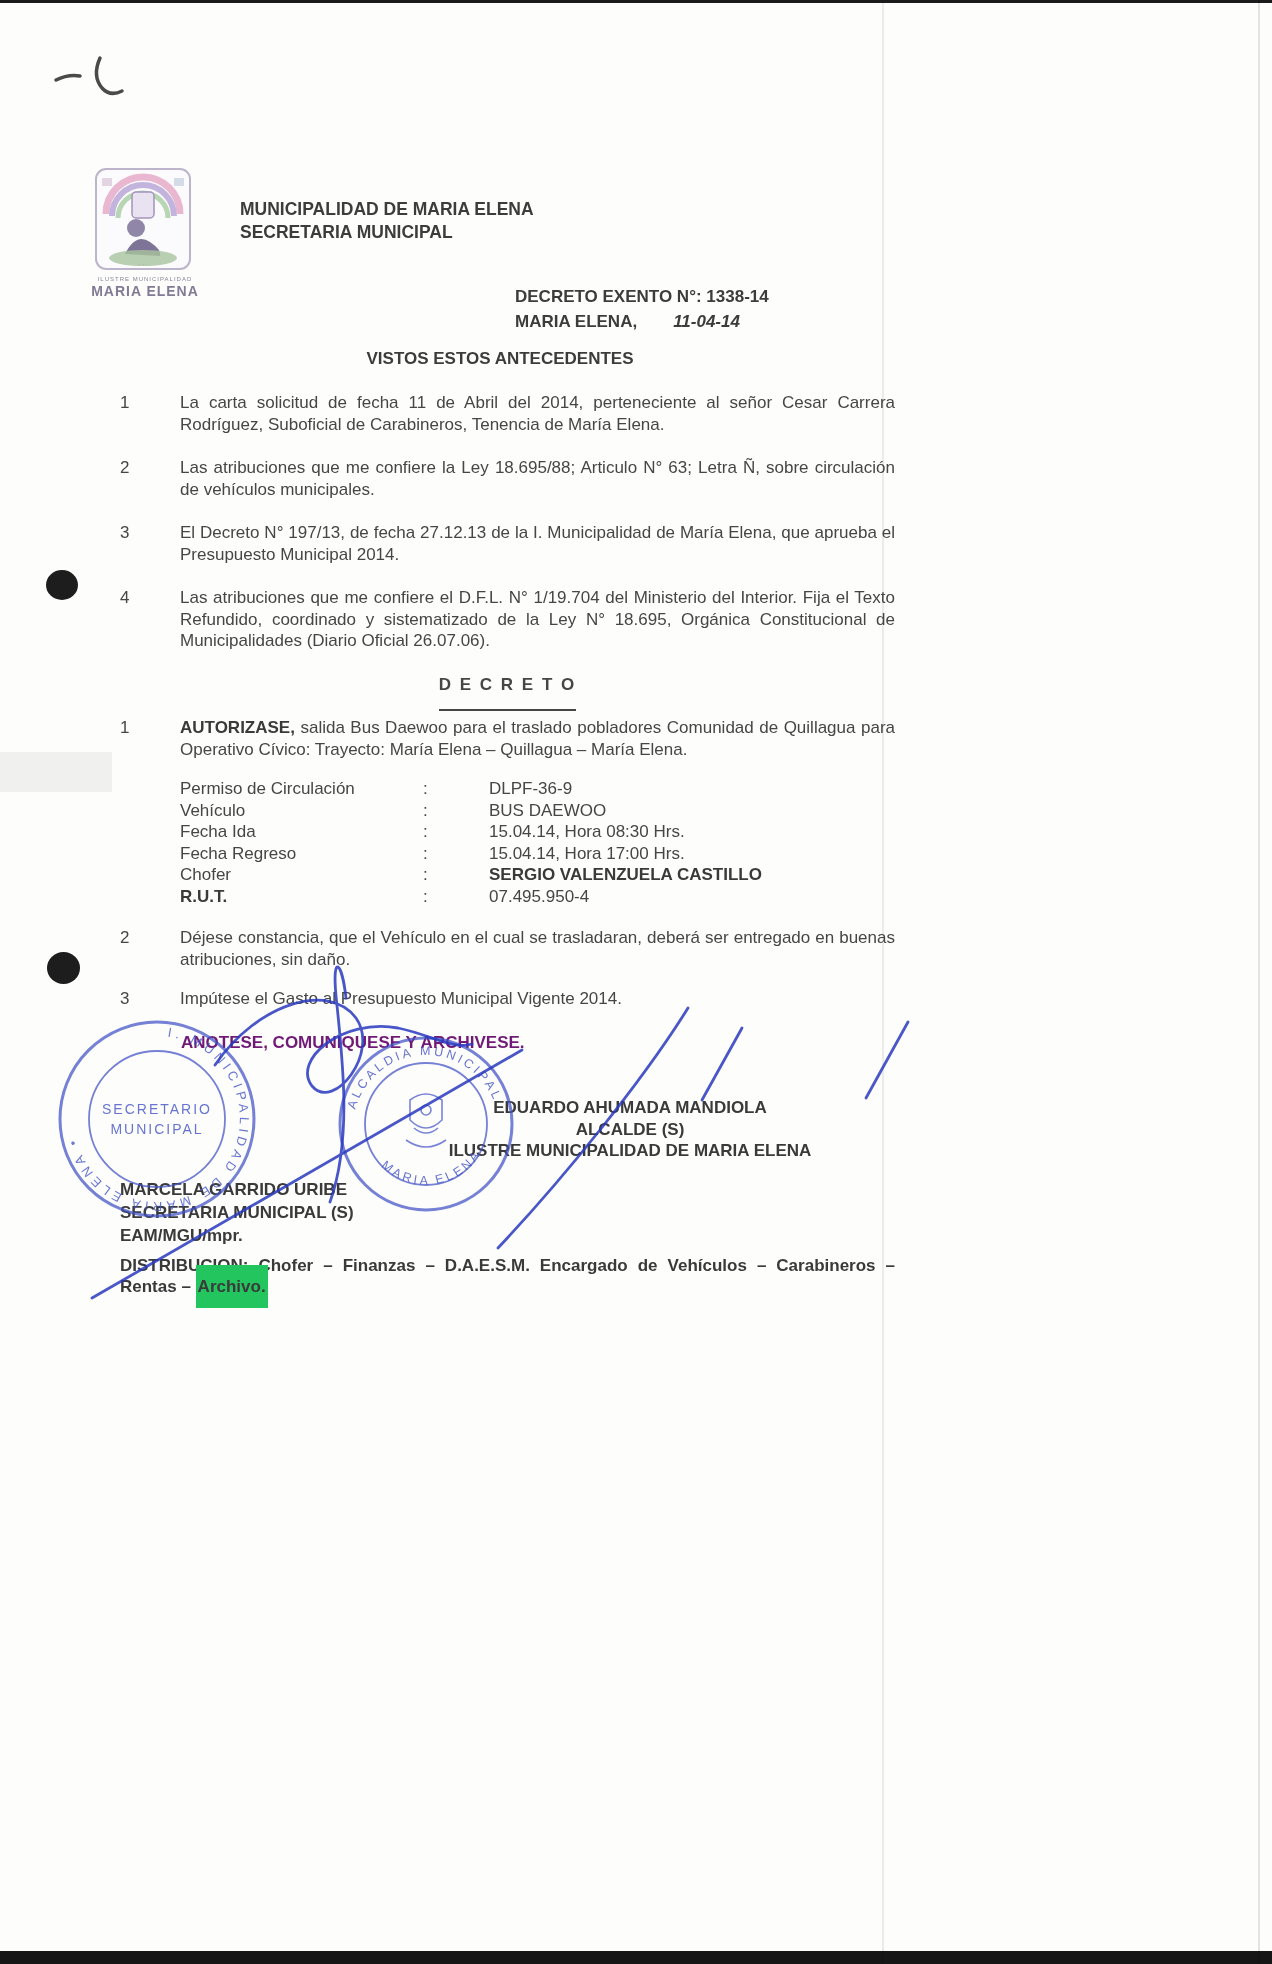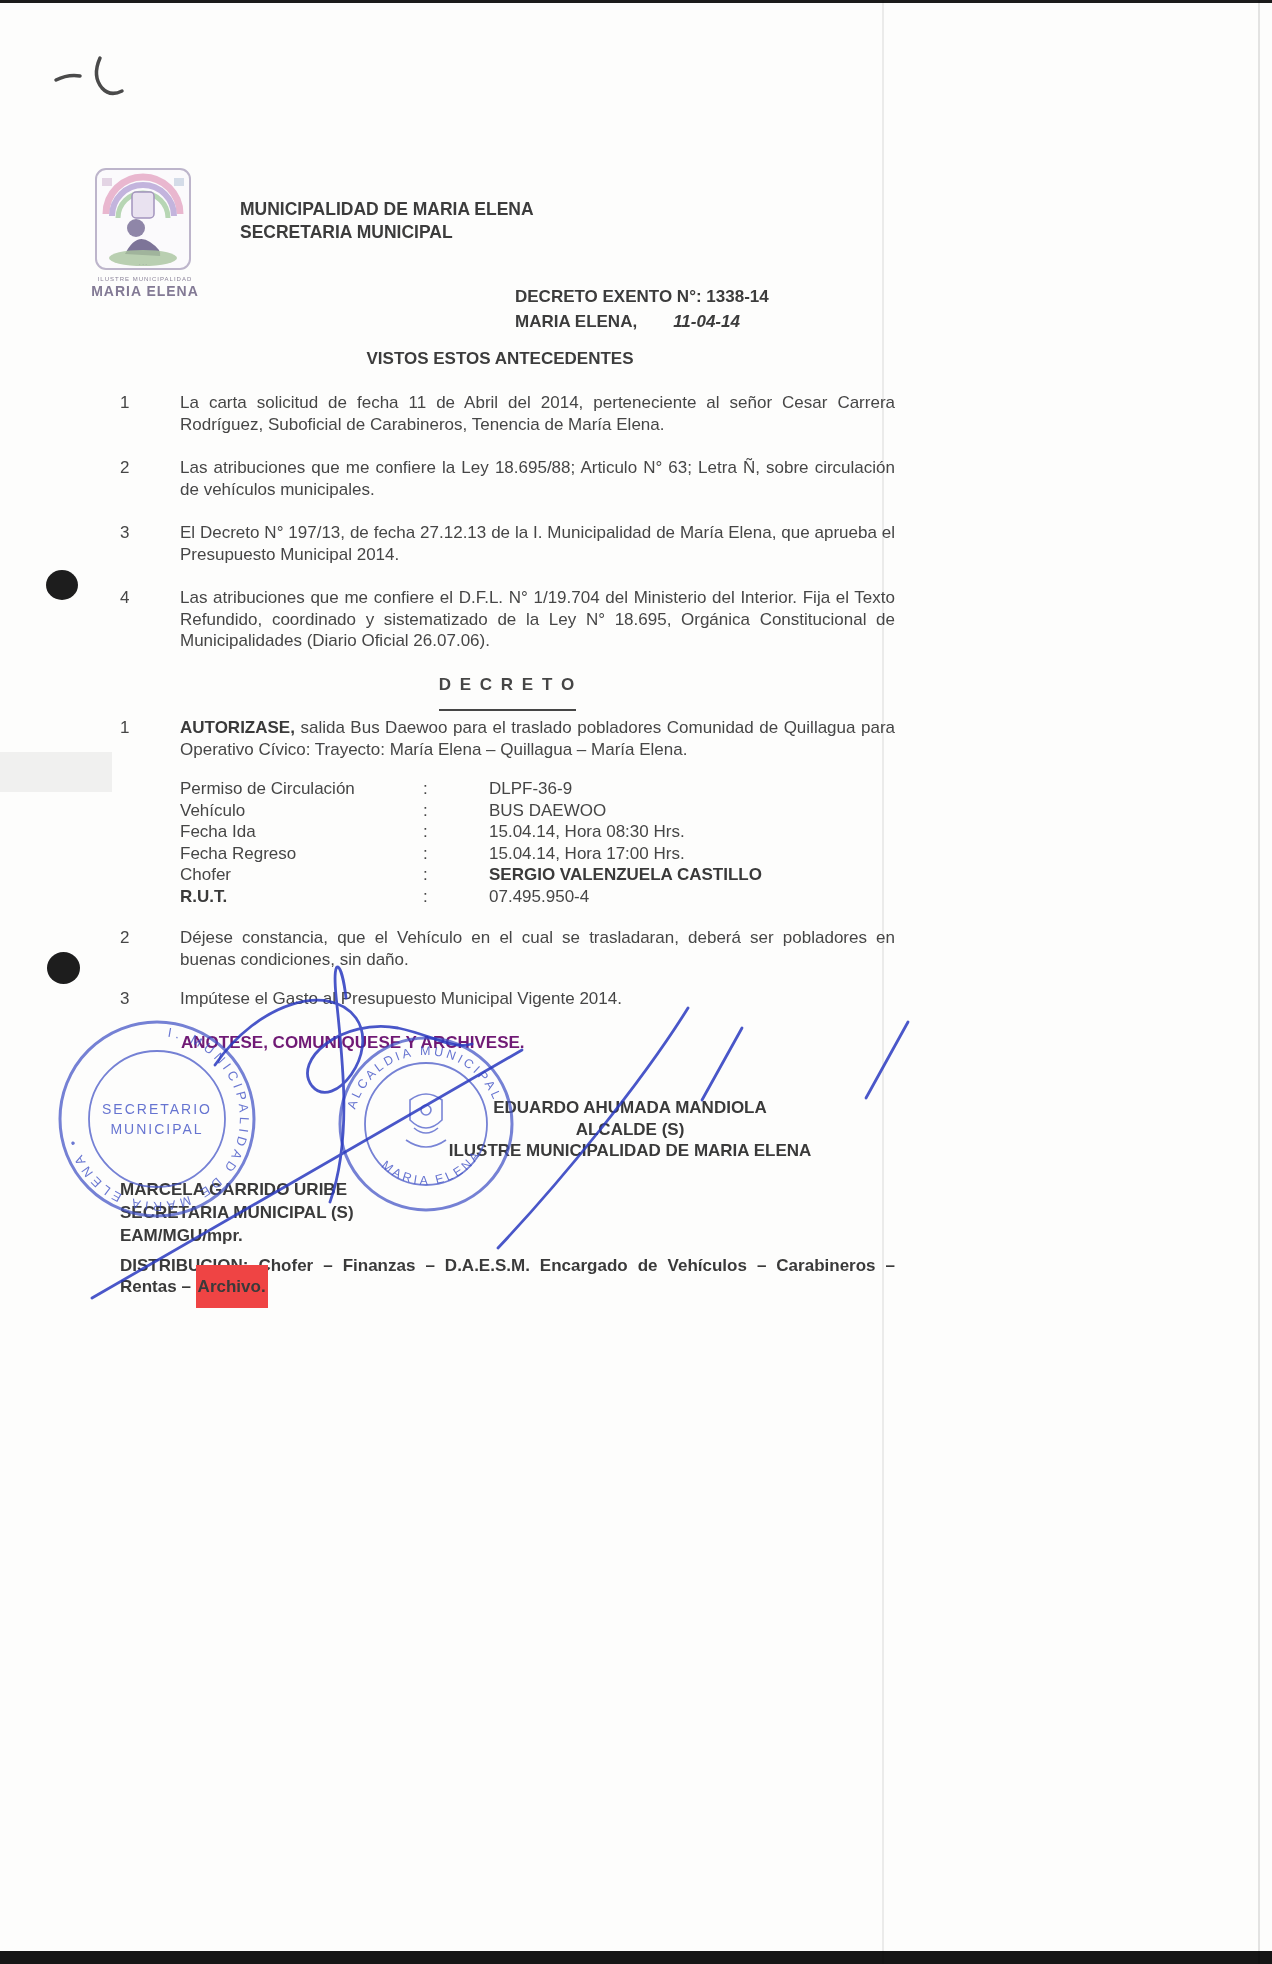--- a/index.html
+++ b/index.html
@@ -43,21 +43,21 @@
   .dcolon{width:58px;flex:none;}
   .dvalue{flex:1;}
   .bold{font-weight:bold;color:#3a3a3a;}
 
   .closing{font-weight:bold;margin:22px 0 0 61px;color:#701a75;}
 
   .sig-right{width:480px;margin:44px 0 0 270px;text-align:center;font-weight:bold;color:#3a3a3a;line-height:21.5px;}
   .sig-left{margin-top:16px;font-weight:bold;color:#3a3a3a;line-height:23px;}
 
   .distribution{font-weight:bold;text-align:justify;margin:8px 0 0 0;color:#3a3a3a;}
-  .hl{background:#ef4444;padding:12px 2px;}
+  .hl{background:#22c55e;padding:12px 2px;}
 
   
   .overlay{position:absolute;left:0;top:0;pointer-events:none;}
   .stamp-text{font-family:"Liberation Sans", sans-serif;}
 </style>
 </head>
 <body>
 
 <div class="page">
 
@@ -157,21 +157,21 @@
       </div>
       <div class="drow">
         <span class="dlabel bold">R.U.T.</span>
         <span class="dcolon">:</span>
         <span class="dvalue">07.495.950-4</span>
       </div>
     </div>
 
     <div class="para" style="margin-bottom:18px;">
       <span class="num">2</span>
-      <span class="txt">Déjese constancia, que el Vehículo en el cual se trasladaran, deberá ser pobladores en buenas condiciones, sin daño.</span>
+      <span class="txt">Déjese constancia, que el Vehículo en el cual se trasladaran, deberá ser entregado en buenas atribuciones, sin daño.</span>
     </div>
     <div class="para" style="margin-bottom:0;">
       <span class="num">3</span>
       <span class="txt">Impútese el Gasto al Presupuesto Municipal Vigente 2014.</span>
     </div>
 
     <div class="closing">ANOTESE, COMUNIQUESE Y ARCHIVESE.</div>
 
     <div class="sig-right">
       <div>EDUARDO AHUMADA MANDIOLA</div>

